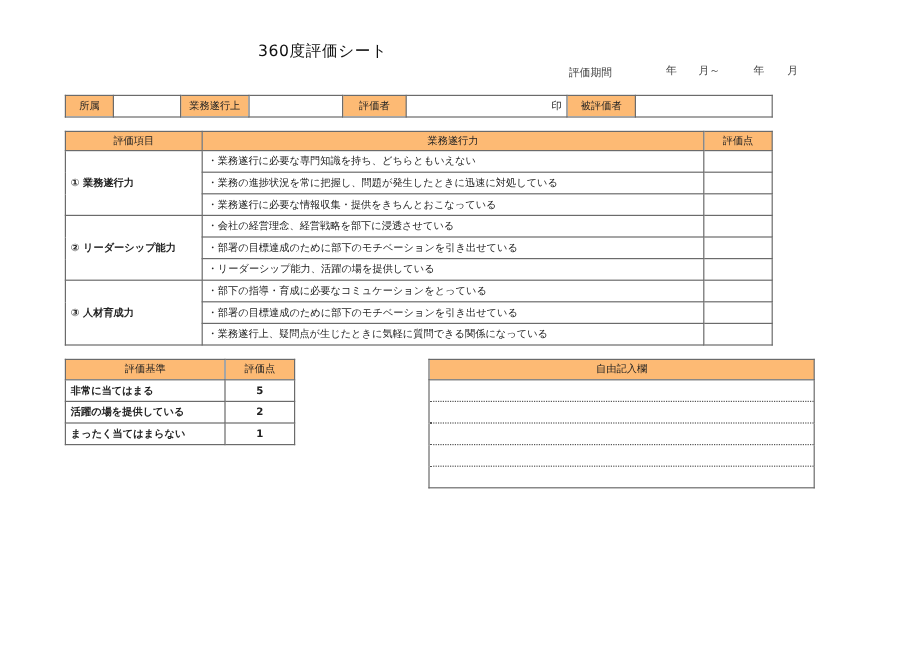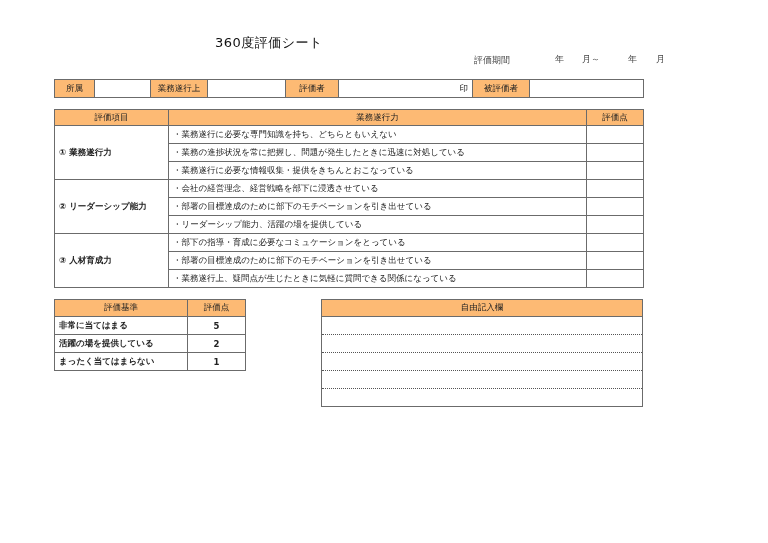--- a/index.html
+++ b/index.html
@@ -14,21 +14,21 @@
   .hd{background:#fdba74;text-align:center;color:#222;}
   .outer{border:1.5px solid #555;}
   .info td{height:17px;}
   .right{text-align:right;}
   .main td{height:17px;}
   .main th{height:15px;}
   .cat{font-weight:bold;font-size:8.5px;}
   .crit td{height:17px;font-weight:bold;}
   .crit th{height:16px;}
   .ctr{text-align:center;}
-  .free{border-collapse:collapse;}
+  .free{border-collapse:collapse;margin-left:36px;}
   .free td{border-left:1px solid #6b6b6b;border-right:1px solid #6b6b6b;border-top:none;border-bottom:1px dotted #555;height:17px;}
   .free tr:last-child td{border-bottom:1px solid #6b6b6b;}
 </style>
 </head>
 <body>
 
 <div class="abs title">360度評価シート</div>
 <div class="abs period-label">評価期間</div>
 <div class="abs period-part" style="left:555px">年</div>
 <div class="abs period-part" style="left:582px">月～</div>

